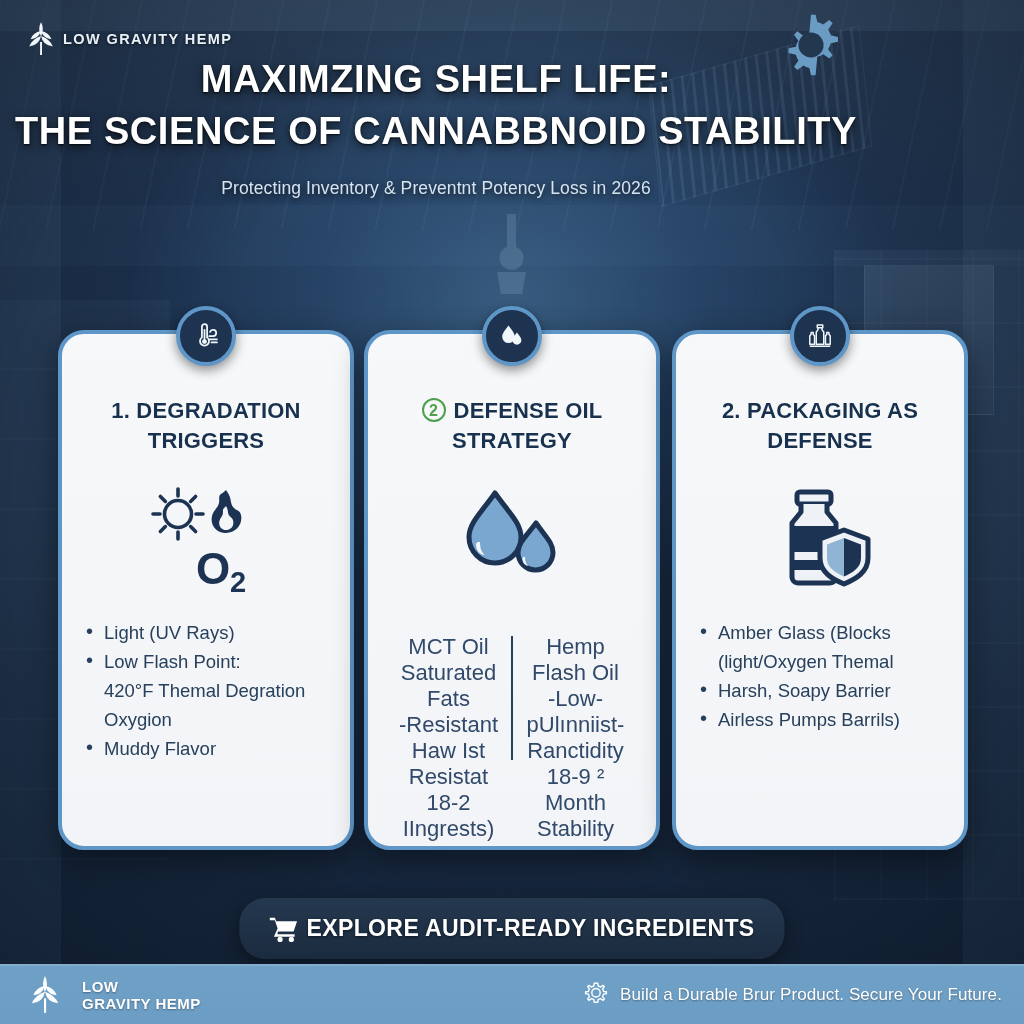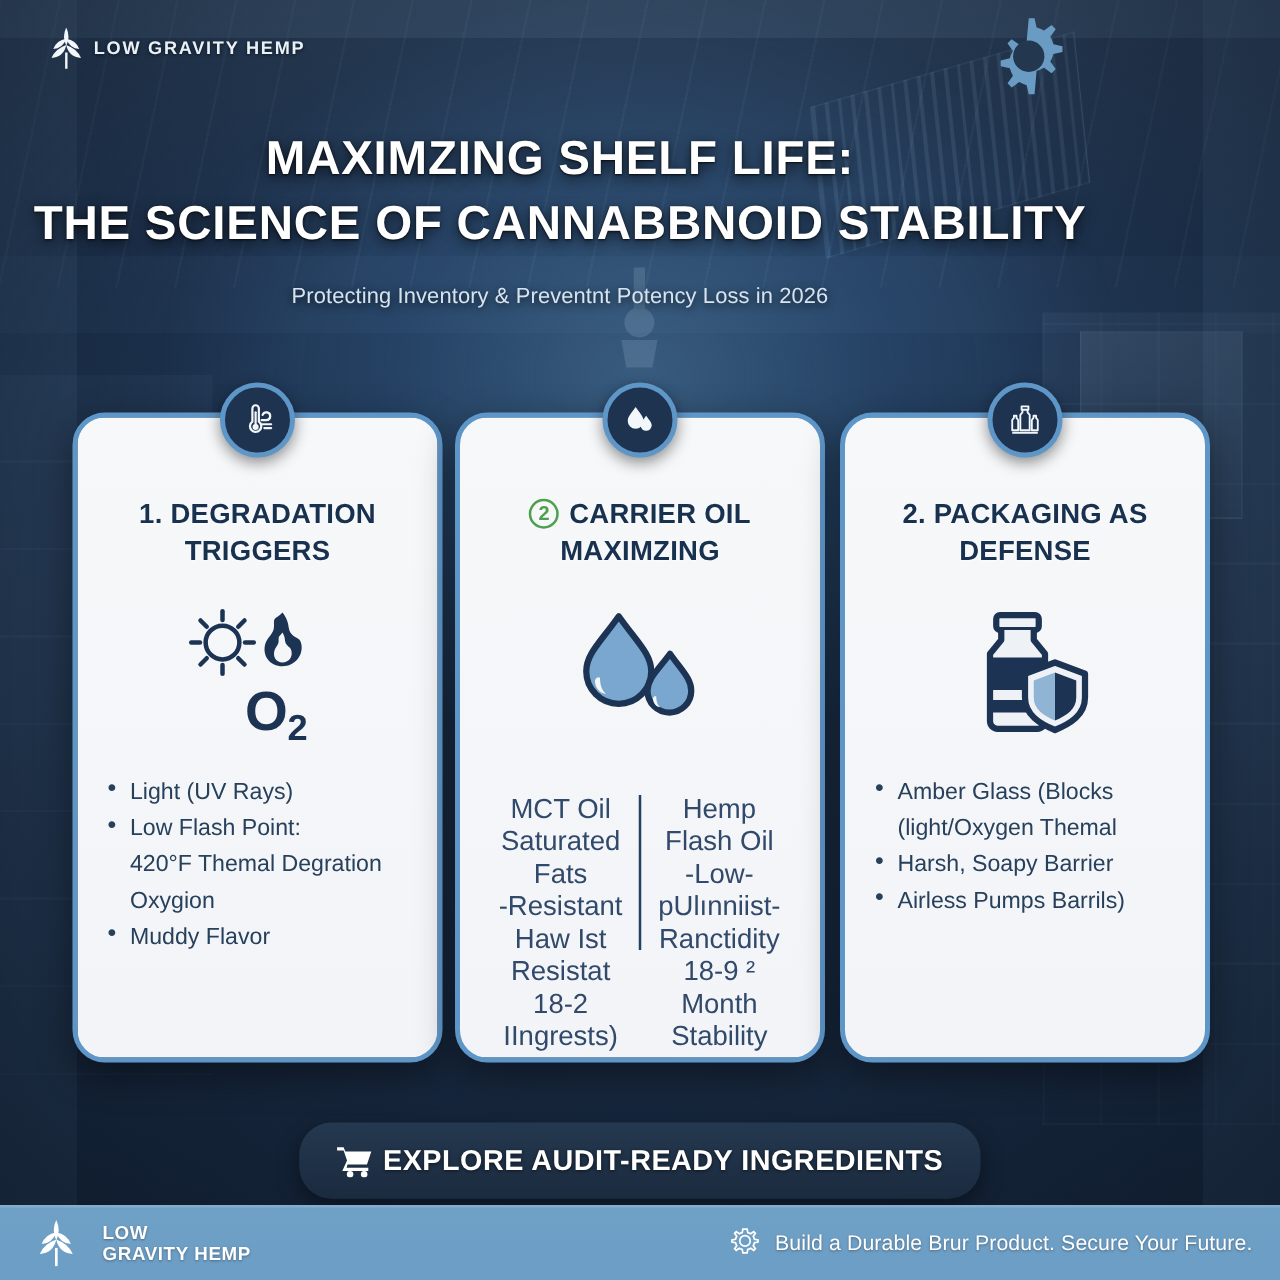--- a/index.html
+++ b/index.html
@@ -62,32 +62,32 @@
     background:radial-gradient(ellipse at center, rgba(120,190,240,.30) 0%, rgba(80,150,215,.16) 36%, rgba(30,60,95,0) 70%);
     filter:blur(4px);
   }
   .bg-dome { position:absolute; left:50%; top:210px; transform:translateX(-50%); opacity:.30; }
   .bg-vig {
     position:absolute; inset:0;
     background:radial-gradient(ellipse at 50% 45%, rgba(0,0,0,0) 45%, rgba(8,18,32,.55) 100%);
   }
 
   
-  #header { position:absolute; left:16px; top:0; width:864px; height:230px; }
+  #header { position:absolute; left:4px; top:0; width:864px; height:230px; }
   .brand-top {
     position:absolute; left:24px; top:22px;
     display:flex; align-items:center; gap:9px;
   }
   .brand-top .btxt {
     color:#e9f1f8; font-size:14.5px; font-weight:bold; letter-spacing:1.4px;
     text-shadow:0 1px 3px rgba(0,0,0,.6);
   }
   .gear-top { position:absolute; right:24px; top:12px; }
 
-  .title-wrap { position:absolute; left:0; right:0; top:56px; text-align:center;margin-top:48px; }
+  .title-wrap { position:absolute; left:0; right:0; top:56px; text-align:center; }
   .title-1, .title-2 {
     color:#ffffff; font-weight:bold; letter-spacing:.6px;
     text-shadow:0 3px 10px rgba(0,0,0,.65), 0 1px 2px rgba(0,0,0,.8);
     white-space:nowrap;
   }
   .title-1 { font-size:38px; line-height:46px; }
   .title-2 { font-size:38px; line-height:50px; margin-top:4px; }
   .subtitle {
     margin-top:22px; color:#d6e4f0; font-size:17.5px; letter-spacing:.1px;
     text-shadow:0 2px 7px rgba(0,0,0,.7);
@@ -326,21 +326,21 @@
 
   <div class="card" id="card-2">
     <div class="badge">
       <svg width="28" height="28" viewBox="0 0 40 40">
         <path d="M15 5 c5 7 9 11 9 16 a9 9 0 0 1 -18 0 c0 -5 4 -9 9 -16z" fill="#f2f7fb"></path>
         <path d="M27 15 c3.6 5 6.4 7.6 6.4 11 a6.4 6.4 0 0 1 -12.8 0 c0 -3.4 2.8 -6 6.4 -11z" fill="#f2f7fb"></path>
       </svg>
     </div>
 
     <div class="card-title">
-      <span class="numcircle">2</span><span>CARRIER OIL MAXIMZING</span>
+      <span class="numcircle">2</span><span>DEFENSE OIL STRATEGY</span>
     </div>
 
     <div class="card-icon">
       <svg width="118" height="104" viewBox="0 0 118 104">
         <path d="M42 6 c14 20 26 30 26 44 a26 26 0 0 1 -52 0 c0 -14 12 -24 26 -44z" fill="#7aa7cf" stroke="#1d3354" stroke-width="5" stroke-linejoin="round"></path>
         <path d="M83 36 c9.5 13.5 17 20 17 29.5 a17.5 17.5 0 0 1 -35 0 c0 -9.5 8 -16 18 -29.5z" fill="#7aa7cf" stroke="#1d3354" stroke-width="5" stroke-linejoin="round"></path>
         <path d="M27 55 c0 7 2 11 5 13 c-5 0 -9 -5 -9 -10 c0 -1.6 .8 -2.4 2 -3z" fill="#f4f7fa"></path>
         <path d="M72 70 c0 5 1.4 7.4 3.4 8.8 c-3.4 0 -6 -3.4 -6 -6.8 c0 -1 .6 -1.6 1.4 -2z" fill="#f4f7fa"></path>
       </svg>
     </div>

